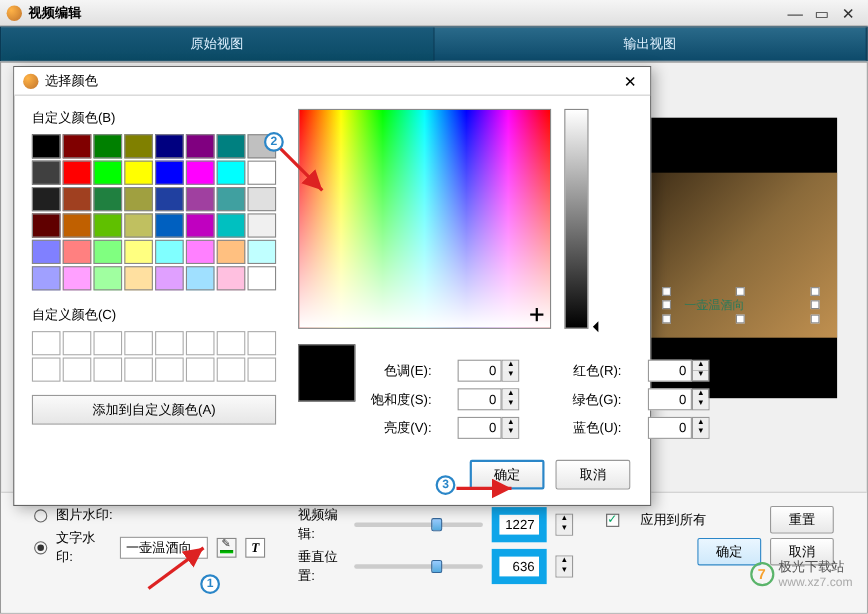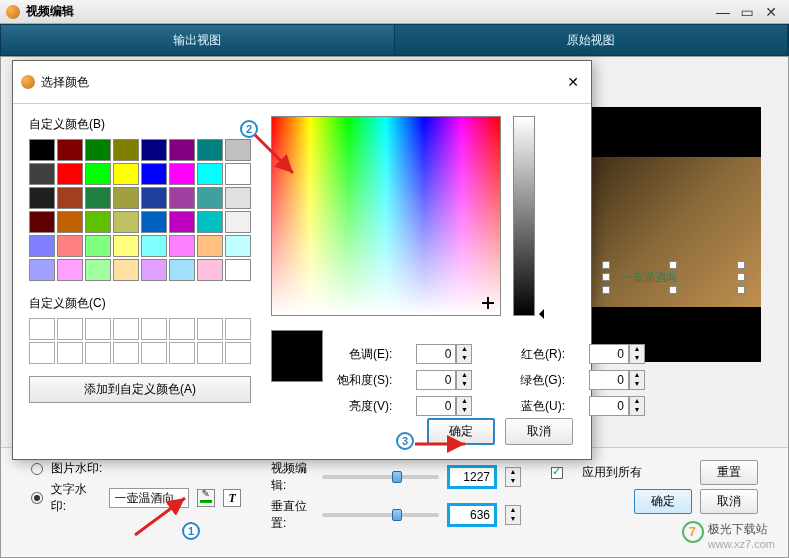--- a/index.html
+++ b/index.html
@@ -37,31 +37,31 @@
 .control-row { display: flex; align-items: center; margin: 4px 0; gap: 8px; }
 .radio { width: 12px; height: 12px; border: 1px solid #666; border-radius: 50%; display: inline-block; position: relative; }
 .radio.checked::after { content: ''; position: absolute; top: 2px; left: 2px; width: 6px; height: 6px; background: #333; border-radius: 50%; }
 .text-input { border: 1px solid #999; padding: 2px 4px; background: #fff; height: 20px; }
 .bold-btn { width: 18px; height: 18px; border: 1px solid #888; font-weight: bold; font-style: italic; font-family: serif; text-align: center; line-height: 16px; background: #fff; cursor: pointer; }
 .color-swatch-btn { width: 18px; height: 18px; border: 1px solid #888; cursor: pointer; }
 .color-swatch-btn::after { content: ''; display: block; width: 12px; height: 3px; background: linear-gradient(#080, #0c0); margin: 10px auto 0; }
 .color-swatch-btn::before { content: '✎'; position: absolute; font-size: 10px; margin: -2px 0 0 3px; color: #333; }
 .h-slider { width: 140px; height: 4px; background: #ccc; border-radius: 2px; position: relative; }
 .h-slider-thumb { position: absolute; top: -4px; width: 10px; height: 12px; background: linear-gradient(#9cf,#5ad); border: 1px solid #369; border-radius: 2px; }
-.num-input { width: 50px; border: 3px solid #0ea5e9; padding: 2px 4px; text-align: right; background: #fff; }
+.num-input { width: 50px; border: 7px solid #0ea5e9; padding: 2px 4px; text-align: right; background: #fff; }
 .spin { display: inline-flex; flex-direction: column; border: 1px solid #999; }
 .spin span { width: 14px; height: 9px; font-size: 7px; line-height: 8px; text-align: center; background: #eee; cursor: pointer; }
 .checkbox { width: 12px; height: 12px; border: 1px solid #666; display: inline-block; position: relative; background: #fff; }
 .checkbox.checked::after { content: '✓'; position: absolute; top: -3px; left: 0; font-size: 11px; color: #0a6; }
 .btn { padding: 3px 16px; border: 1px solid #999; background: linear-gradient(#fff, #e8e8e8); cursor: pointer; border-radius: 2px; }
 .btn.primary { border: 1px solid #2a86c8; background: linear-gradient(#eaf6ff, #cfe9fb); }
 
 
 .color-dialog { position: absolute; left: 12px; top: 60px; width: 580px; height: 400px; background: #fff; border: 1px solid #666; box-shadow: 3px 3px 12px rgba(0,0,0,.3); z-index: 100; }
-.dlg-titlebar { height: 43px; border-bottom: 1px solid #ccc; display: flex; align-items: center; padding: 0 8px; background: #fff; }
+.dlg-titlebar { height: 26px; border-bottom: 1px solid #ccc; display: flex; align-items: center; padding: 0 8px; background: #fff; }
 .dlg-titlebar .logo { width: 14px; height: 14px; background: radial-gradient(circle at 30% 30%, #ffb347, #c0732c); border-radius: 50%; margin-right: 6px; }
 .dlg-titlebar .title { flex: 1; }
 .dlg-titlebar .close { width: 20px; height: 20px; text-align: center; cursor: pointer; font-size: 14px; line-height: 18px; border: 1px solid transparent; }
 .dlg-body { padding: 12px 16px; display: flex; gap: 20px; }
 
 .left-col { width: 230px; }
 .section-label { margin-bottom: 6px; }
 .basic-colors { display: grid; grid-template-columns: repeat(8, 26px); grid-auto-rows: 22px; gap: 2px; }
 .basic-colors .sw { border: 1px solid #888; cursor: pointer; }
 .custom-colors { display: grid; grid-template-columns: repeat(8, 26px); grid-auto-rows: 22px; gap: 2px; margin-top: 6px; }
@@ -85,40 +85,40 @@
 
 .dlg-buttons { position: absolute; bottom: 14px; right: 18px; display: flex; gap: 10px; }
 .dlg-buttons .btn { width: 68px; text-align: center; }
 .dlg-buttons .btn.ok { border: 2px solid #2a86c8; }
 
 
 .anno { position: absolute; width: 18px; height: 18px; border: 2px solid #2a86c8; border-radius: 50%; background: #fff; color: #2a86c8; font-weight: bold; text-align: center; line-height: 15px; font-size: 11px; z-index: 200; }
 .arrow-red { position: absolute; z-index: 150; }
 
 
-.site-logo { position: absolute; right: 14px; bottom: 8px; color: #888; font-size: 11px; display: flex; align-items: flex-start; gap: 4px; z-index: 50; }
+.site-logo { position: absolute; right: 14px; bottom: 22px; color: #888; font-size: 11px; display: flex; align-items: center; gap: 4px; z-index: 50; }
 .site-logo .ico { width: 22px; height: 22px; border: 2px solid #5ab46a; border-radius: 50%; position: relative; }
 .site-logo .ico::after { content: '7'; color: #f6a12e; font-weight: bold; font-size: 13px; position: absolute; left: 5px; top: 1px; }
 .site-logo .cn { color: #555; }
 .site-logo .url { color: #aaa; font-size: 11px; }
 </style>
 </head>
 <body>
 
 <div class="main-titlebar">
   <span class="logo"></span>
   <span class="title">视频编辑</span>
   <span class="win-btn">—</span>
   <span class="win-btn">▭</span>
   <span class="win-btn">✕</span>
 </div>
 
 <div class="tabs">
+  <div class="tab active">原始视图</div>
   <div class="tab">输出视图</div>
-  <div class="tab active">原始视图</div>
 </div>
 
 <div class="main-content">
 
   <div class="video-preview">
     <div class="video-inner"></div>
     <div class="wm-text-overlay">一壶温酒向</div>
     <div class="wm-handles">
       <div class="wm-handle" style="top:-4px;left:-4px"></div>
       <div class="wm-handle" style="top:-4px;left:63px"></div>

